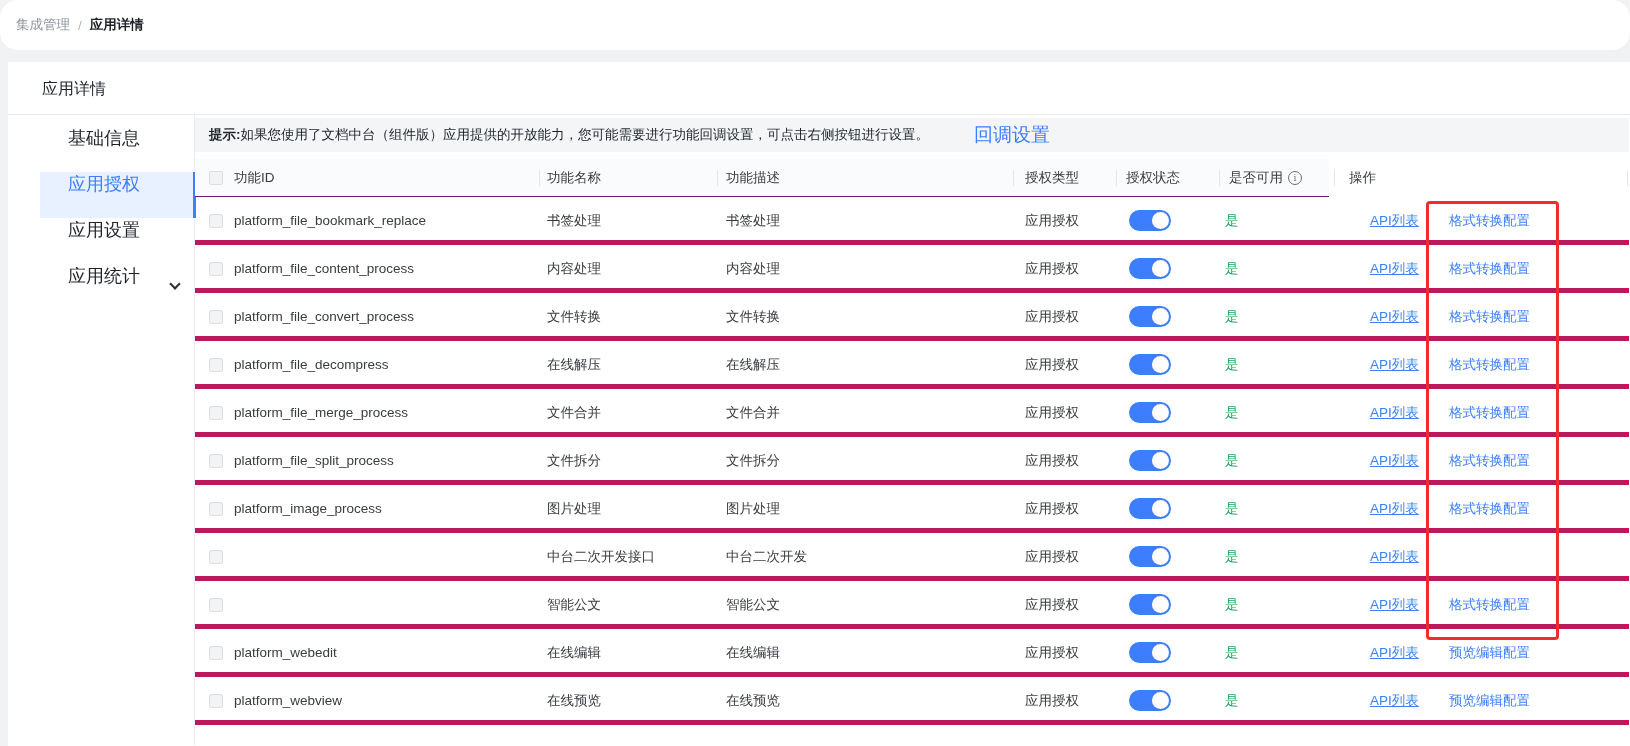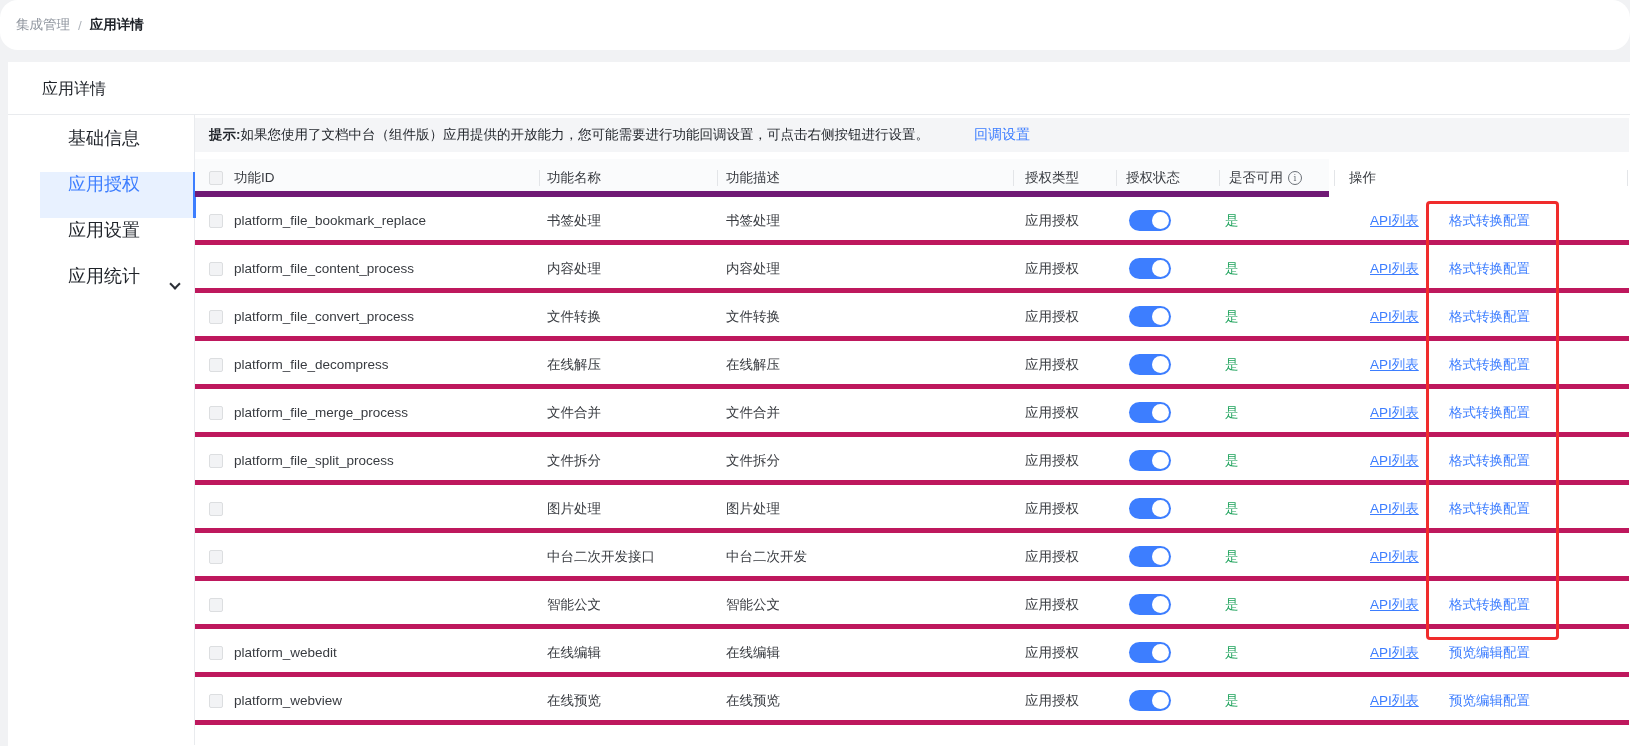--- a/index.html
+++ b/index.html
@@ -56,26 +56,26 @@
   .main { position:relative; flex:1; }
   .notice {
     position:absolute; left:0; top:3px; width:1434px; height:34px;
     background:#f4f5f7; display:flex; align-items:center;
     font-size:13.5px; color:#1f2329;
   }
   .notice-text { margin-left:14px; }
   .notice-text b { font-weight:700; }
   .notice-link {
     position:absolute; left:779px; color:#3d7eff; cursor:pointer;
-    text-decoration:none; font-size:14px;
+    text-decoration:none; font-size:19px;
   }
   
   .thead {
     position:absolute; left:0; top:44px; width:1134px; height:38px;
-    background:#fafbfc; border-bottom:6px solid #701a75;
+    background:#fafbfc; border-bottom:1px solid #701a75;
     font-size:13.5px; color:#383b40;
   }
   .th { position:absolute; top:0; height:38px; line-height:38px; white-space:nowrap; }
   .col-sep { position:absolute; top:11px; width:1px; height:16px; background:#e3e5e8; }
   .tbody { position:absolute; left:0; top:82px; width:1434px; }
   .trow {
     position:relative; height:48px; border-bottom:5px solid #be185d;
     font-size:13.5px; white-space:nowrap;
   }
   .td { position:absolute; top:0; height:48px; line-height:48px; }
@@ -246,20 +246,21 @@
     <span class="td cell-auth">应用授权</span>
     <span class="toggle">
               <span class="knob"></span>
             </span>
     <span class="td cell-avail">是</span>
     <span class="td cell-api link">API列表</span>
     <span class="td cell-cfg link">格式转换配置</span>
   </div>
           <div class="trow">
     <span class="checkbox"></span>
+    <span class="td cell-id">platform_image_process</span>
     <span class="td cell-name">图片处理</span>
     <span class="td cell-desc">图片处理</span>
     <span class="td cell-auth">应用授权</span>
     <span class="toggle">
               <span class="knob"></span>
             </span>
     <span class="td cell-avail">是</span>
     <span class="td cell-api link">API列表</span>
     <span class="td cell-cfg link">格式转换配置</span>
   </div>

